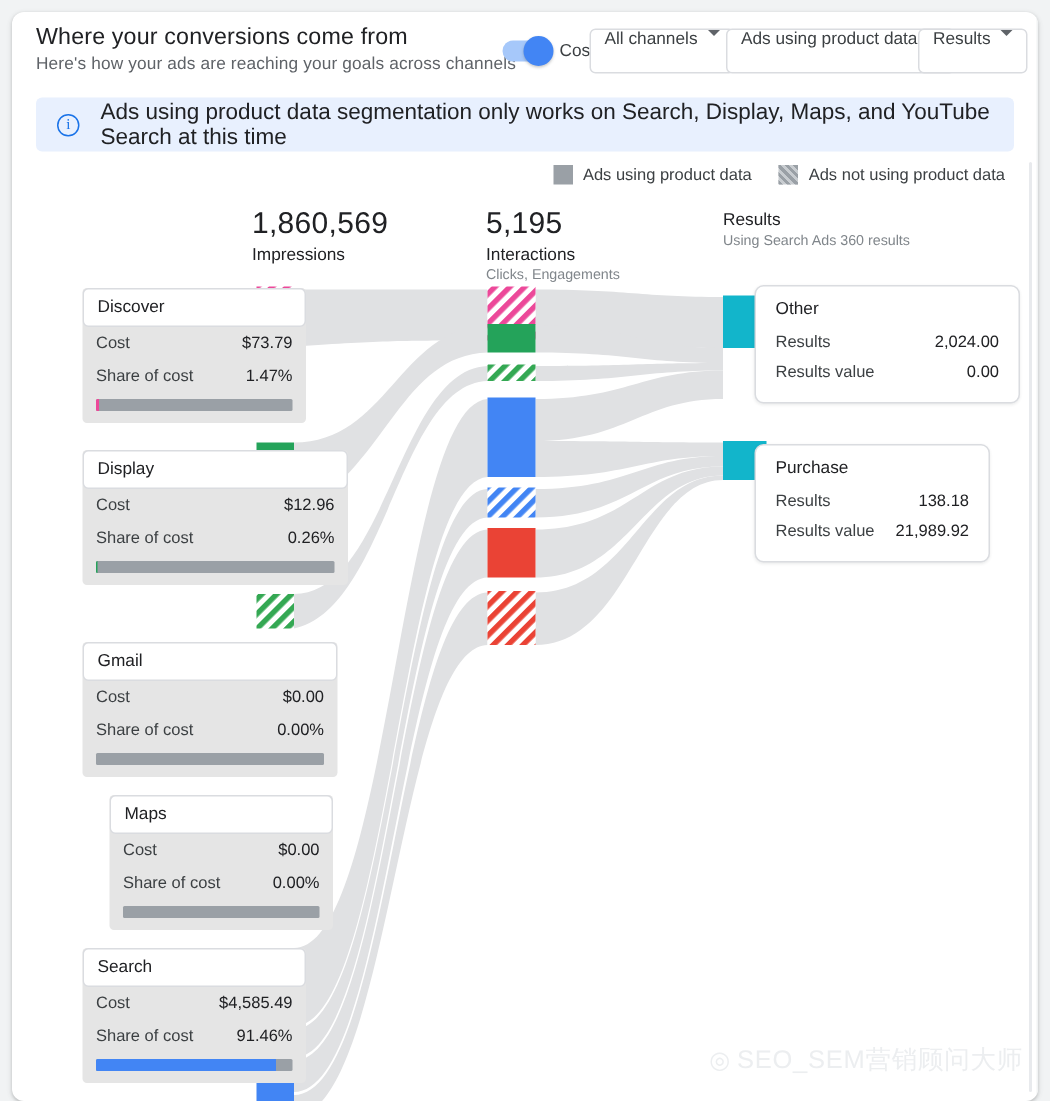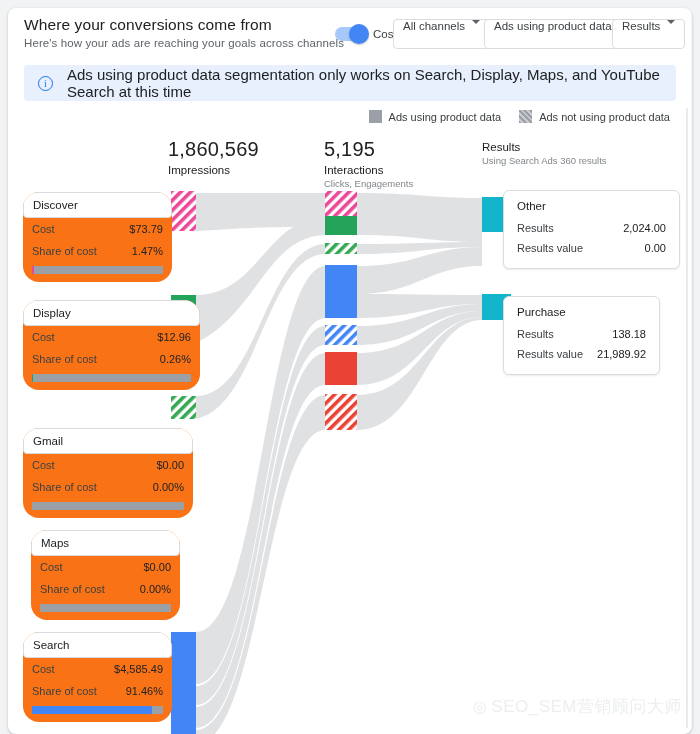--- a/index.html
+++ b/index.html
@@ -102,23 +102,24 @@
   #ch-impr { left: 160px; top: 130px; }
   #ch-inter { left: 316px; top: 130px; }
   #ch-res   { left: 474px; top: 130px; }
 
   
   #sankey { position: absolute; left: 0; top: 176px; }
 
   
   .ncard {
     position: absolute;
-    border-radius: 16px;
-    background: #f97316;
+    border-radius: 3px;
+    background: #e5e5e5;
     overflow: hidden;
+    margin-left: 32px;
   }
   .ncard .hd {
     background: #fff; border: 1px solid #dadce0; border-radius: 4px;
     height: 26px; display: flex; align-items: center;
     padding-left: 9px; font-size: 11.5px; color: #202124;
   }
   .ncard .row {
     display: flex; justify-content: space-between;
     padding: 0 9px; height: 22px; align-items: center;
     font-size: 11px; color: #3c4043;
@@ -339,21 +340,21 @@
     </div>
     <div class="row">
       <span>Share of cost</span>
       <span class="v">0.00%</span>
     </div>
     <div class="bar-track">
       <div class="bar-fill" style="width:0%; background:#4285f4;"></div>
     </div>
   </div>
 
-  <div class="ncard" style="left:23px; top:522px; width:149px;">
+  <div class="ncard" style="left:33px; top:522px; width:149px;">
     <div class="hd">Maps</div>
     <div class="row">
       <span>Cost</span>
       <span class="v">$0.00</span>
     </div>
     <div class="row">
       <span>Share of cost</span>
       <span class="v">0.00%</span>
     </div>
     <div class="bar-track">

